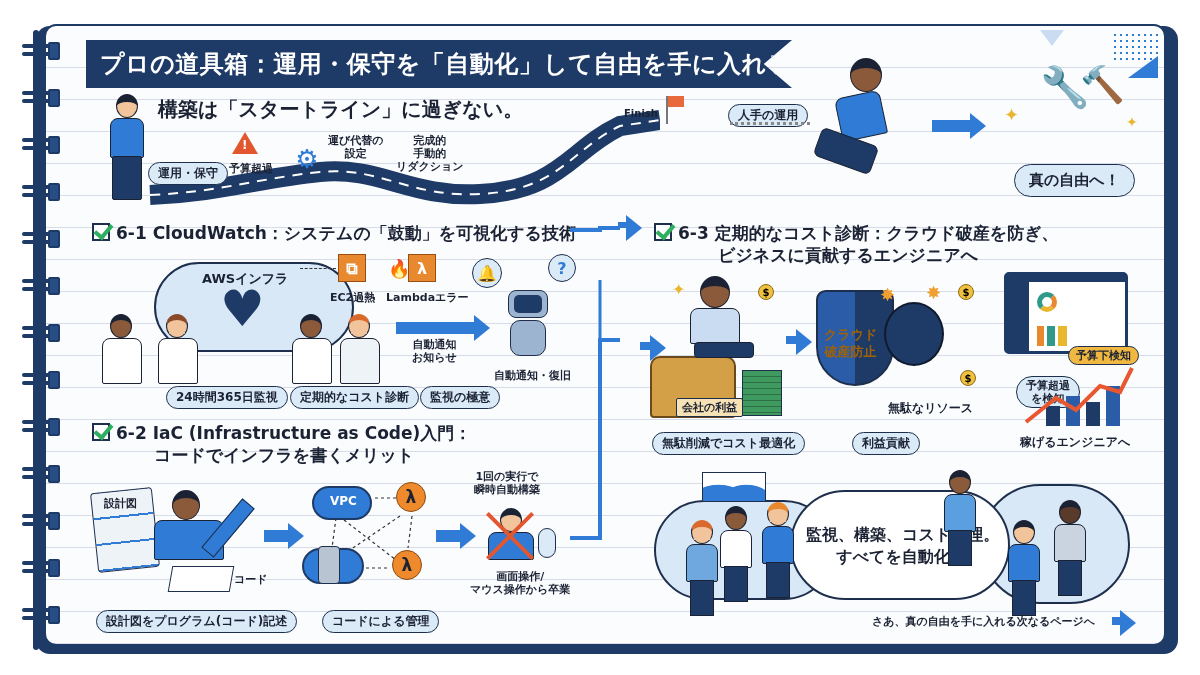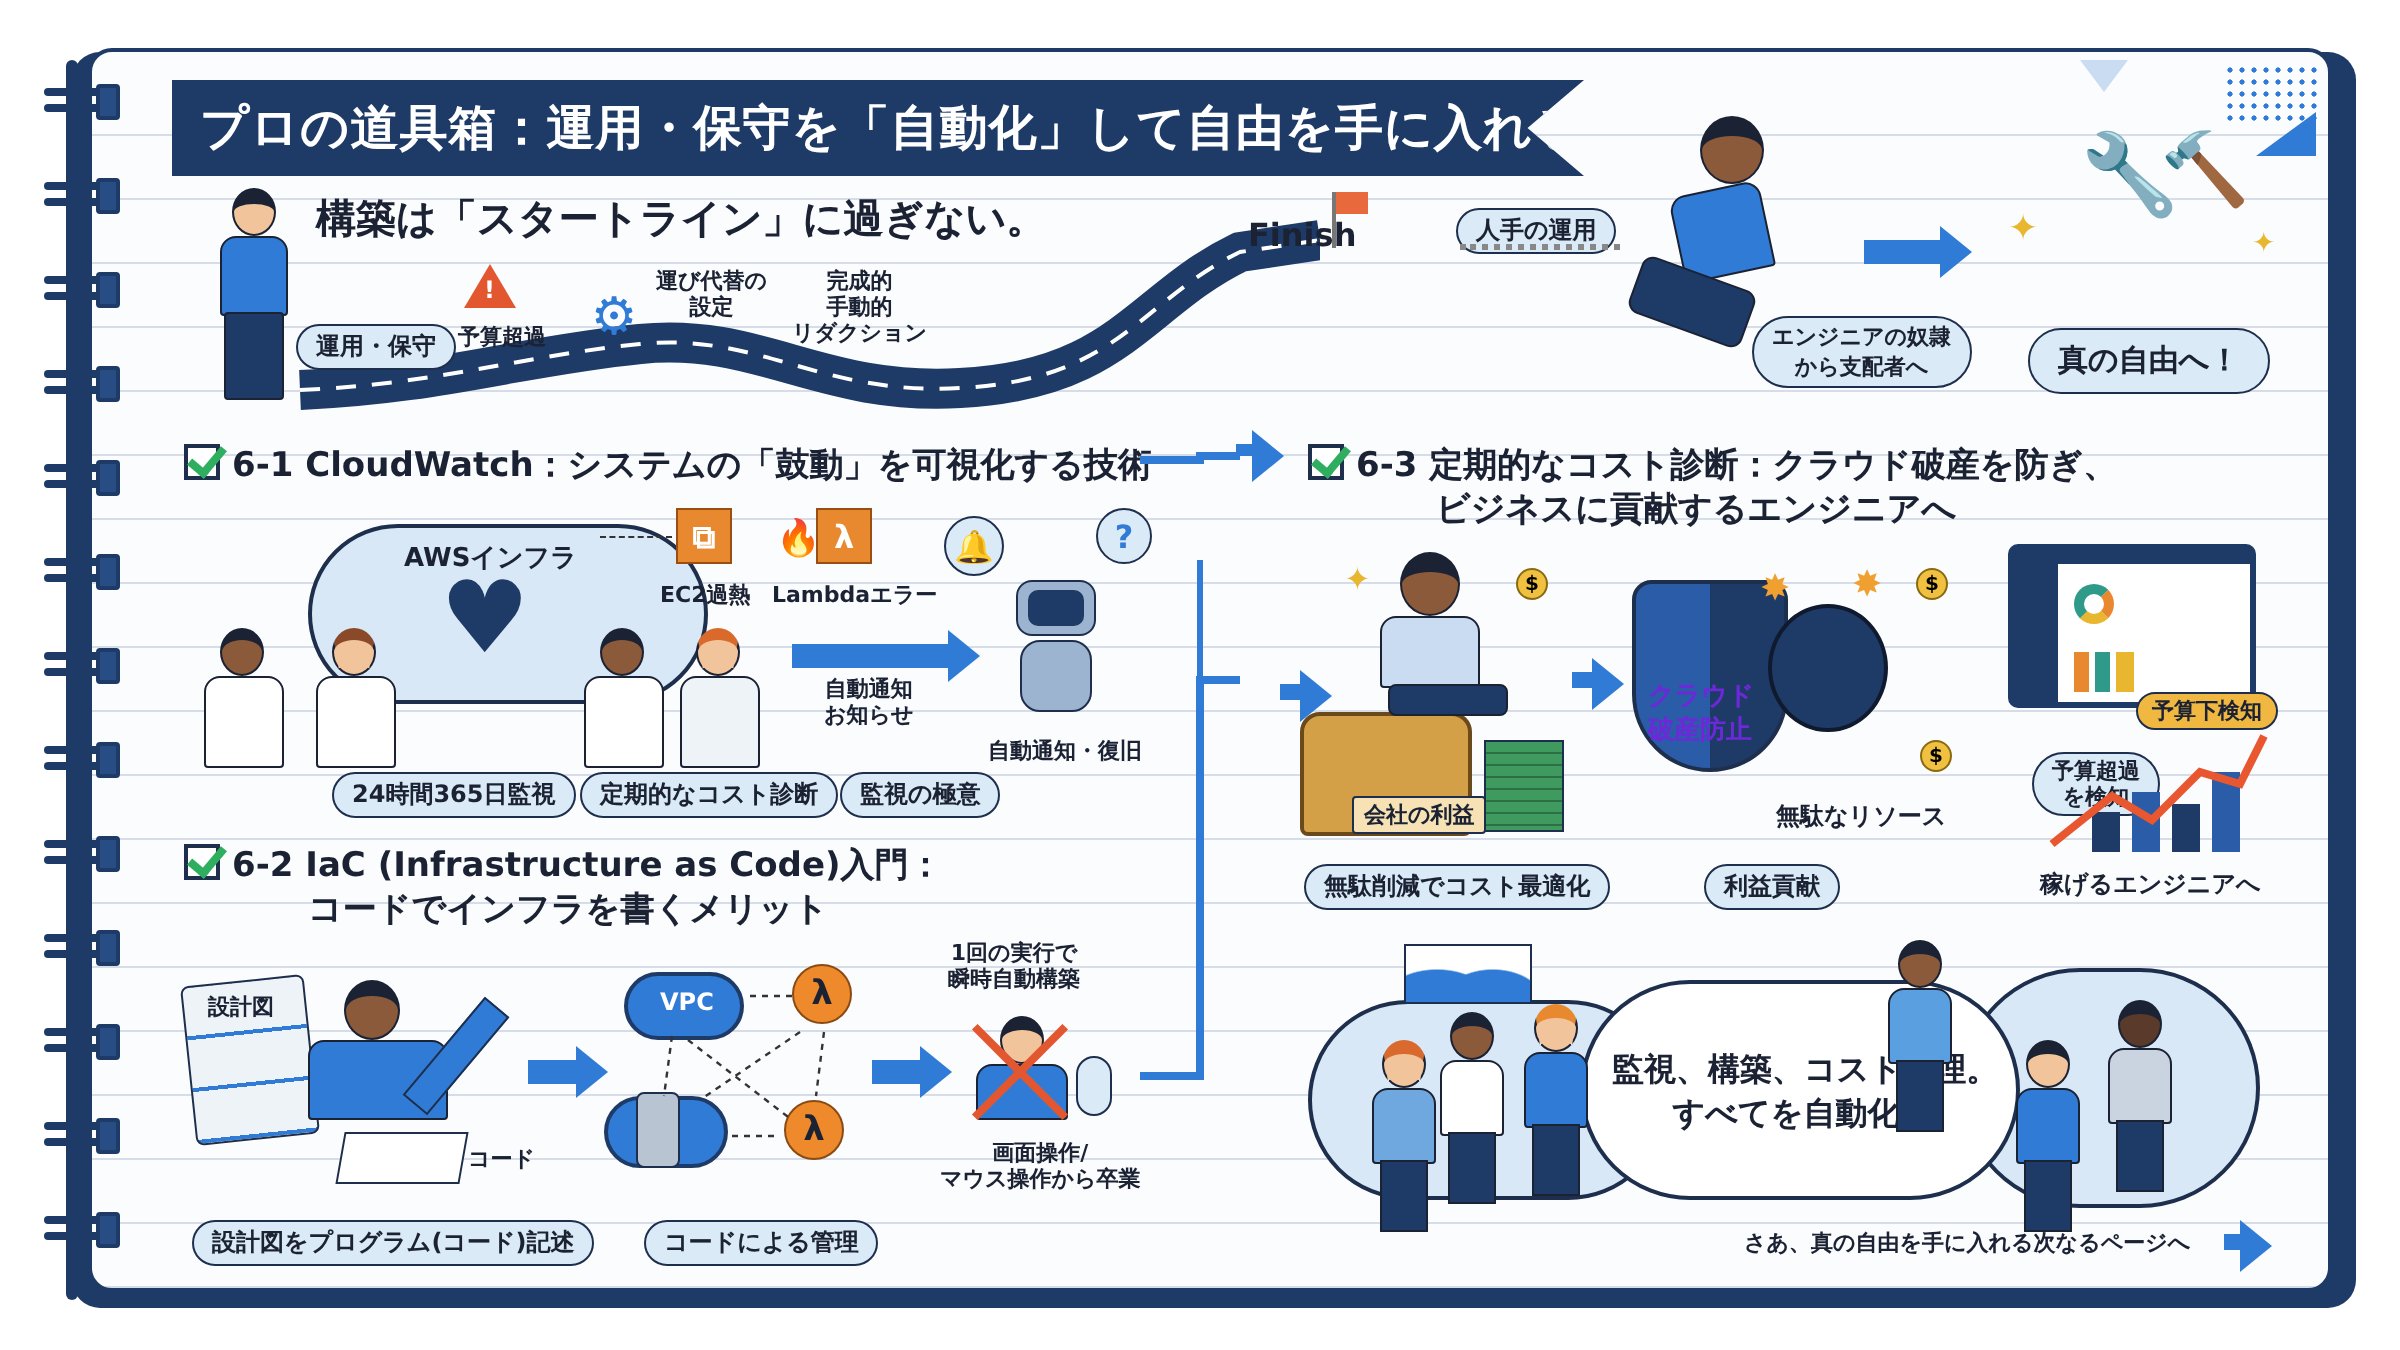--- a/index.html
+++ b/index.html
@@ -137,33 +137,31 @@
   <div class="pill" style="left:148px;top:162px;">運用・保守</div>
   <div style="position:absolute;left:232px;top:132px;width:0;height:0;border-left:13px solid transparent;border-right:13px solid transparent;border-bottom:22px solid #e2572f;"></div>
   <div class="txt" style="left:242px;top:138px;color:#fff;font-size:12px;">!</div>
   <div class="txt small" style="left:229px;top:162px;">予算超過</div>
   <div class="icon-glyph" style="left:294px;top:146px;width:26px;height:26px;font-size:26px;color:#2f7bd6;">⚙</div>
   <div class="txt small" style="left:328px;top:134px;white-space:pre;">運び代替の
 設定</div>
   <div class="txt small" style="left:396px;top:134px;white-space:pre;">完成的
 手動的
 リダクション</div>
-  <div class="txt" style="left:624px;top:108px;font-size:16px;">Finish</div>
+  <div class="txt" style="left:624px;top:108px;font-size:10px;">Finish</div>
   <div style="position:absolute;left:666px;top:96px;width:2px;height:28px;background:#777;"></div>
   <div style="position:absolute;left:668px;top:96px;width:16px;height:11px;background:#e86a3c;"></div>
 
   <div class="pill" style="left:728px;top:104px;">人手の運用</div>
   <div style="position:absolute;left:730px;top:122px;width:80px;height:8px;border-top:3px dotted #888;"></div>
   <div class="person" style="left:800px;top:50px;width:110px;height:150px;">
     <div class="head" style="left:50px;top:8px;width:32px;height:34px;background:#8a5a3a;border-top:10px solid #1b2233;"></div>
     <div class="body" style="left:38px;top:44px;width:46px;height:44px;background:#2f7bd6;transform:rotate(-12deg);"></div>
     <div style="position:absolute;left:16px;top:86px;width:60px;height:30px;background:#1e3a66;border:1.5px solid #1b2233;border-radius:6px;transform:rotate(20deg);"></div>
   </div>
-  <div class="pill" style="left:876px;top:158px;text-align:center;white-space:pre;border-radius:18px;font-size:11px;">エンジニアの奴隷
-から支配者へ</div>
   <div class="arrow" style="left:932px;top:120px;width:40px;"></div>
   <div style="position:absolute;left:1000px;top:64px;width:140px;height:80px;">
     <div class="icon-glyph" style="left:40px;top:0;font-size:40px;color:#2f7bd6;">🔧</div>
     <div class="icon-glyph" style="left:80px;top:0;font-size:36px;color:#e8892f;">🔨</div>
     <div class="icon-glyph" style="left:4px;top:40px;font-size:18px;color:#e8b62f;">✦</div>
     <div class="icon-glyph" style="left:126px;top:50px;font-size:14px;color:#e8b62f;">✦</div>
   </div>
   <div class="pill big" style="left:1014px;top:164px;">真の自由へ！</div>
 
   <div class="txt sec" style="left:92px;top:222px;">
@@ -267,21 +265,21 @@
     <div style="position:absolute;left:14px;top:66px;width:60px;height:16px;background:#1e3a66;border:1.5px solid #1b2233;border-radius:4px;"></div>
   </div>
   <div style="position:absolute;left:742px;top:370px;width:40px;height:46px;background:repeating-linear-gradient(to bottom,#3e9a5e 0,#3e9a5e 5px,#2d6e45 5px,#2d6e45 6px);border:1.5px solid #1e2f4d;"></div>
   <div class="icon-glyph" style="left:758px;top:284px;width:16px;height:16px;border-radius:50%;background:#f0c040;border:1px solid #8a6a10;font-size:10px;font-weight:bold;">$</div>
   <div class="icon-glyph" style="left:672px;top:280px;font-size:16px;color:#e8b62f;">✦</div>
   <div class="arrow" style="left:640px;top:342px;width:12px;height:8px;"></div>
   <div class="arrow" style="left:786px;top:336px;width:12px;height:8px;"></div>
   <div class="pill" style="left:652px;top:432px;">無駄削減でコスト最適化</div>
 
   <div style="position:absolute;left:816px;top:290px;width:78px;height:96px;background:linear-gradient(to right,#2a5ca8 50%,#1e3a66 50%);border:2.5px solid #1e2f4d;border-radius:10px 10px 40px 40px;"></div>
-  <div class="txt" style="left:824px;top:340px;font-size:13px;color:#6d28d9;text-align:left;white-space:pre;line-height:17px;">クラウド
+  <div class="txt" style="left:824px;top:326px;font-size:13px;color:#a16207;text-align:center;white-space:pre;line-height:17px;">クラウド
 破産防止</div>
   <div style="position:absolute;left:884px;top:302px;width:60px;height:64px;background:#1e3a66;border:2px solid #101a2e;border-radius:50%;"></div>
   <div class="icon-glyph" style="left:880px;top:284px;font-size:18px;color:#f0a030;">✸</div>
   <div class="icon-glyph" style="left:926px;top:282px;font-size:18px;color:#f0a030;">✸</div>
   <div class="icon-glyph" style="left:958px;top:284px;width:16px;height:16px;border-radius:50%;background:#f0c040;border:1px solid #8a6a10;font-size:10px;font-weight:bold;">$</div>
   <div class="icon-glyph" style="left:960px;top:370px;width:16px;height:16px;border-radius:50%;background:#f0c040;border:1px solid #8a6a10;font-size:10px;font-weight:bold;">$</div>
   <div class="txt" style="left:888px;top:400px;font-size:12px;">無駄なリソース</div>
   <div class="pill" style="left:852px;top:432px;">利益貢献</div>
 
   <div style="position:absolute;left:1004px;top:272px;width:124px;height:82px;background:#fff;border:3px solid #1e3a66;border-top-width:10px;border-radius:5px;">

